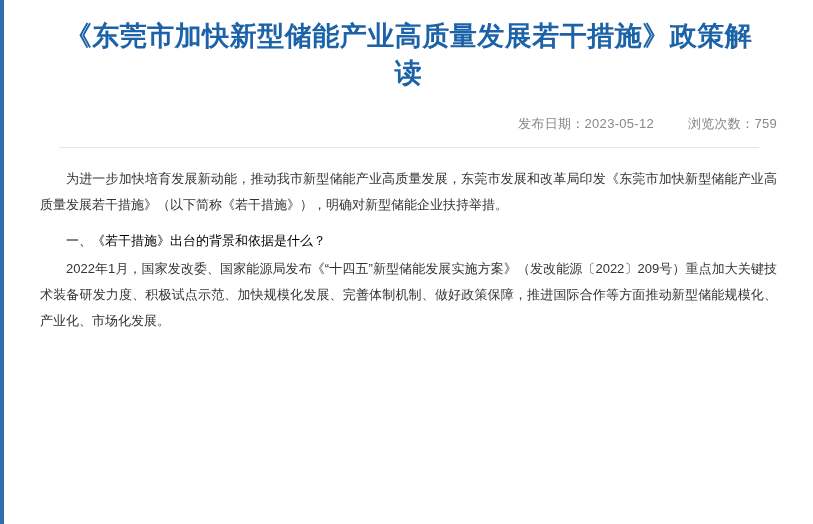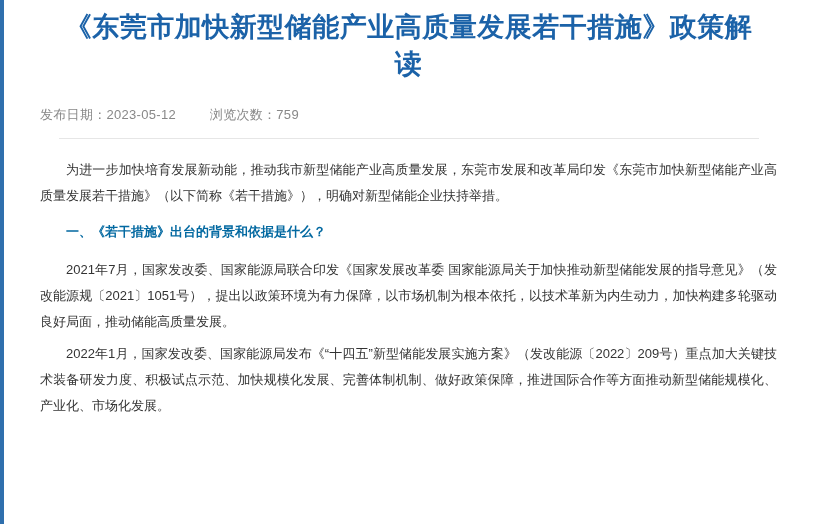--- a/index.html
+++ b/index.html
@@ -24,34 +24,34 @@
   .left-rule {
     position: absolute;
     left: 0;
     top: 0;
     width: 4px;
     height: 524px;
     background: #2f6fad;
   }
   .content {
     box-sizing: border-box;
-    padding: 9px 36px 0 40px;
+    padding: 18px 36px 0 40px;
   }
   .doc-title {
     color: #1b62a8;
     font-size: 27px;
     font-weight: bold;
     line-height: 1.38;
     text-align: center;
     letter-spacing: 0.5px;
     margin: 0 20px;
   }
   .meta {
     margin-top: 22px;
-    text-align: left;
+    text-align: right;
     font-size: 13px;
     color: #888888;
     letter-spacing: 0.3px;
   }
   .meta .meta-item {
     display: inline-block;
   }
   .meta .meta-gap {
     display: inline-block;
     width: 26px;
@@ -67,24 +67,24 @@
     font-size: 13px;
     line-height: 2.0;
     color: #333333;
     text-align: justify;
   }
   .para {
     margin: 0 0 6px 0;
     text-indent: 2em;
   }
   .para.heading {
-    font-weight: bold;
-    color: #0369a1;
+    font-weight: normal;
+    color: #000000;
     margin-top: 10px;
-    margin-bottom: 12px;
+    margin-bottom: 2px;
   }
   .para:last-child {
     margin-bottom: 12px;
   }
 </style>
 </head>
 <body>
 
 <div class="page">
   <div class="left-rule"></div>
@@ -97,18 +97,17 @@
       <span class="meta-item">发布日期：2023-05-12</span>
       <span class="meta-gap"></span>
       <span class="meta-item">浏览次数：759</span>
     </div>
 
     <div class="divider"></div>
 
     <div class="body-text">
       <p class="para">为进一步加快培育发展新动能，推动我市新型储能产业高质量发展，东莞市发展和改革局印发《东莞市加快新型储能产业高质量发展若干措施》（以下简称《若干措施》），明确对新型储能企业扶持举措。</p>
       <p class="para heading">一、《若干措施》出台的背景和依据是什么？</p>
-      <p class="para">2021年7月，国家发改委、国家能源局联合印发《国家发展改革委 国家能源局关于加快推动新型储能发展的指导意见》（发改能源规〔2021〕1051号），提出以政策环境为有力保障，以市场机制为根本依托，以技术革新为内生动力，加快构建多轮驱动良好局面，推动储能高质量发展。</p>
       <p class="para">2022年1月，国家发改委、国家能源局发布《“十四五”新型储能发展实施方案》（发改能源〔2022〕209号）重点加大关键技术装备研发力度、积极试点示范、加快规模化发展、完善体制机制、做好政策保障，推进国际合作等方面推动新型储能规模化、产业化、市场化发展。</p>
     </div>
 
   </div>
 </div>
 
 </body></html>

